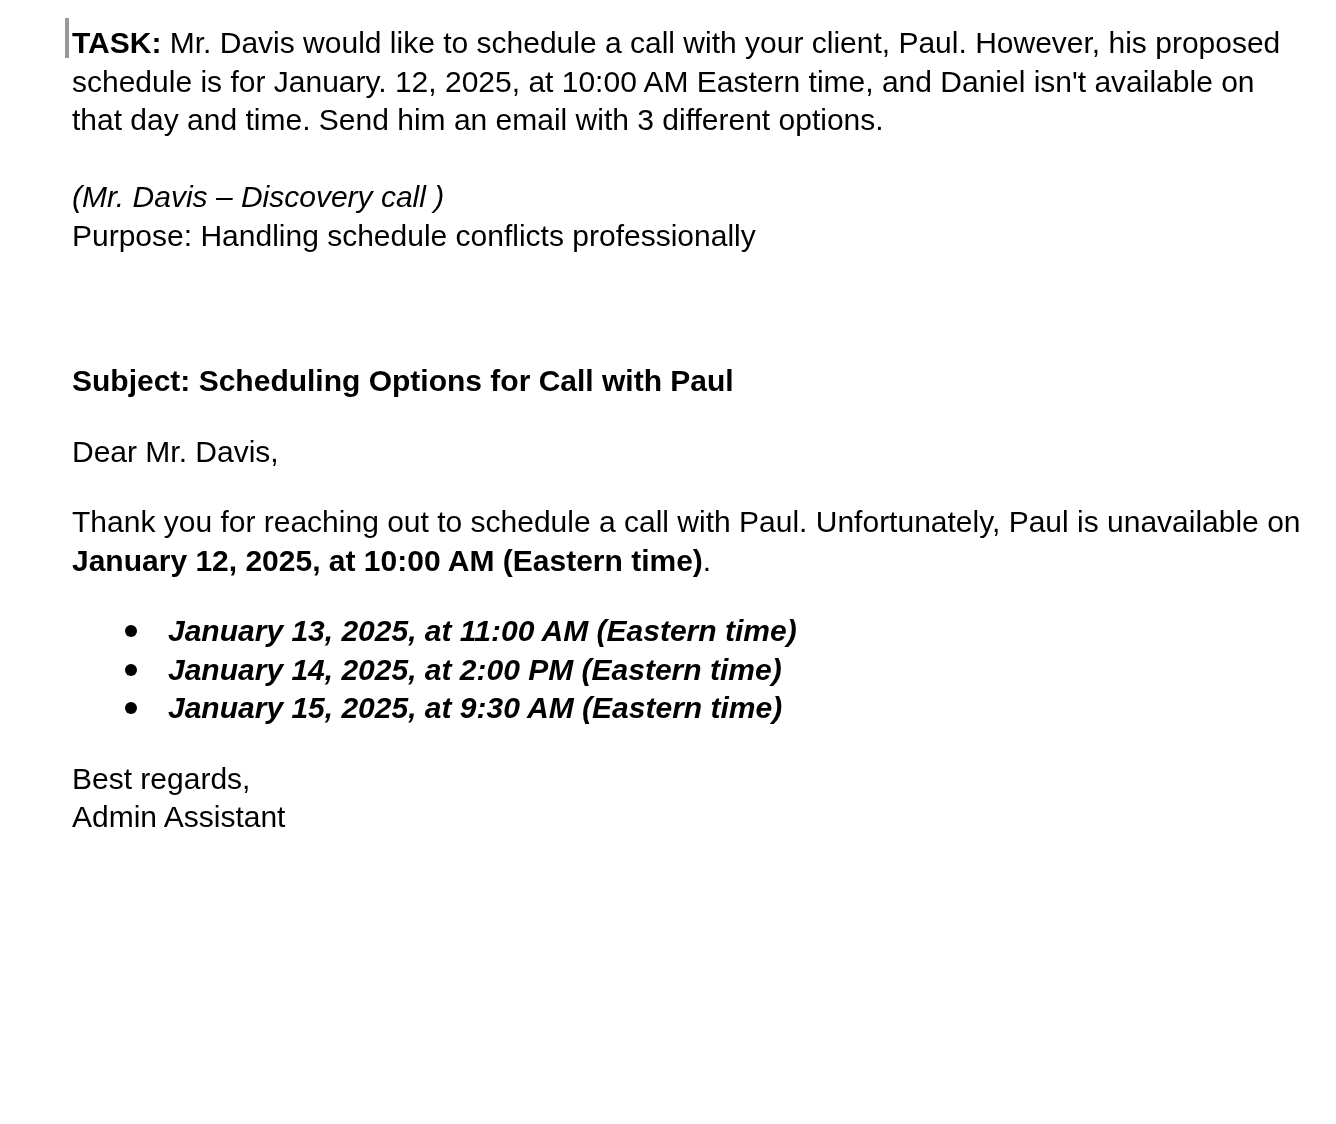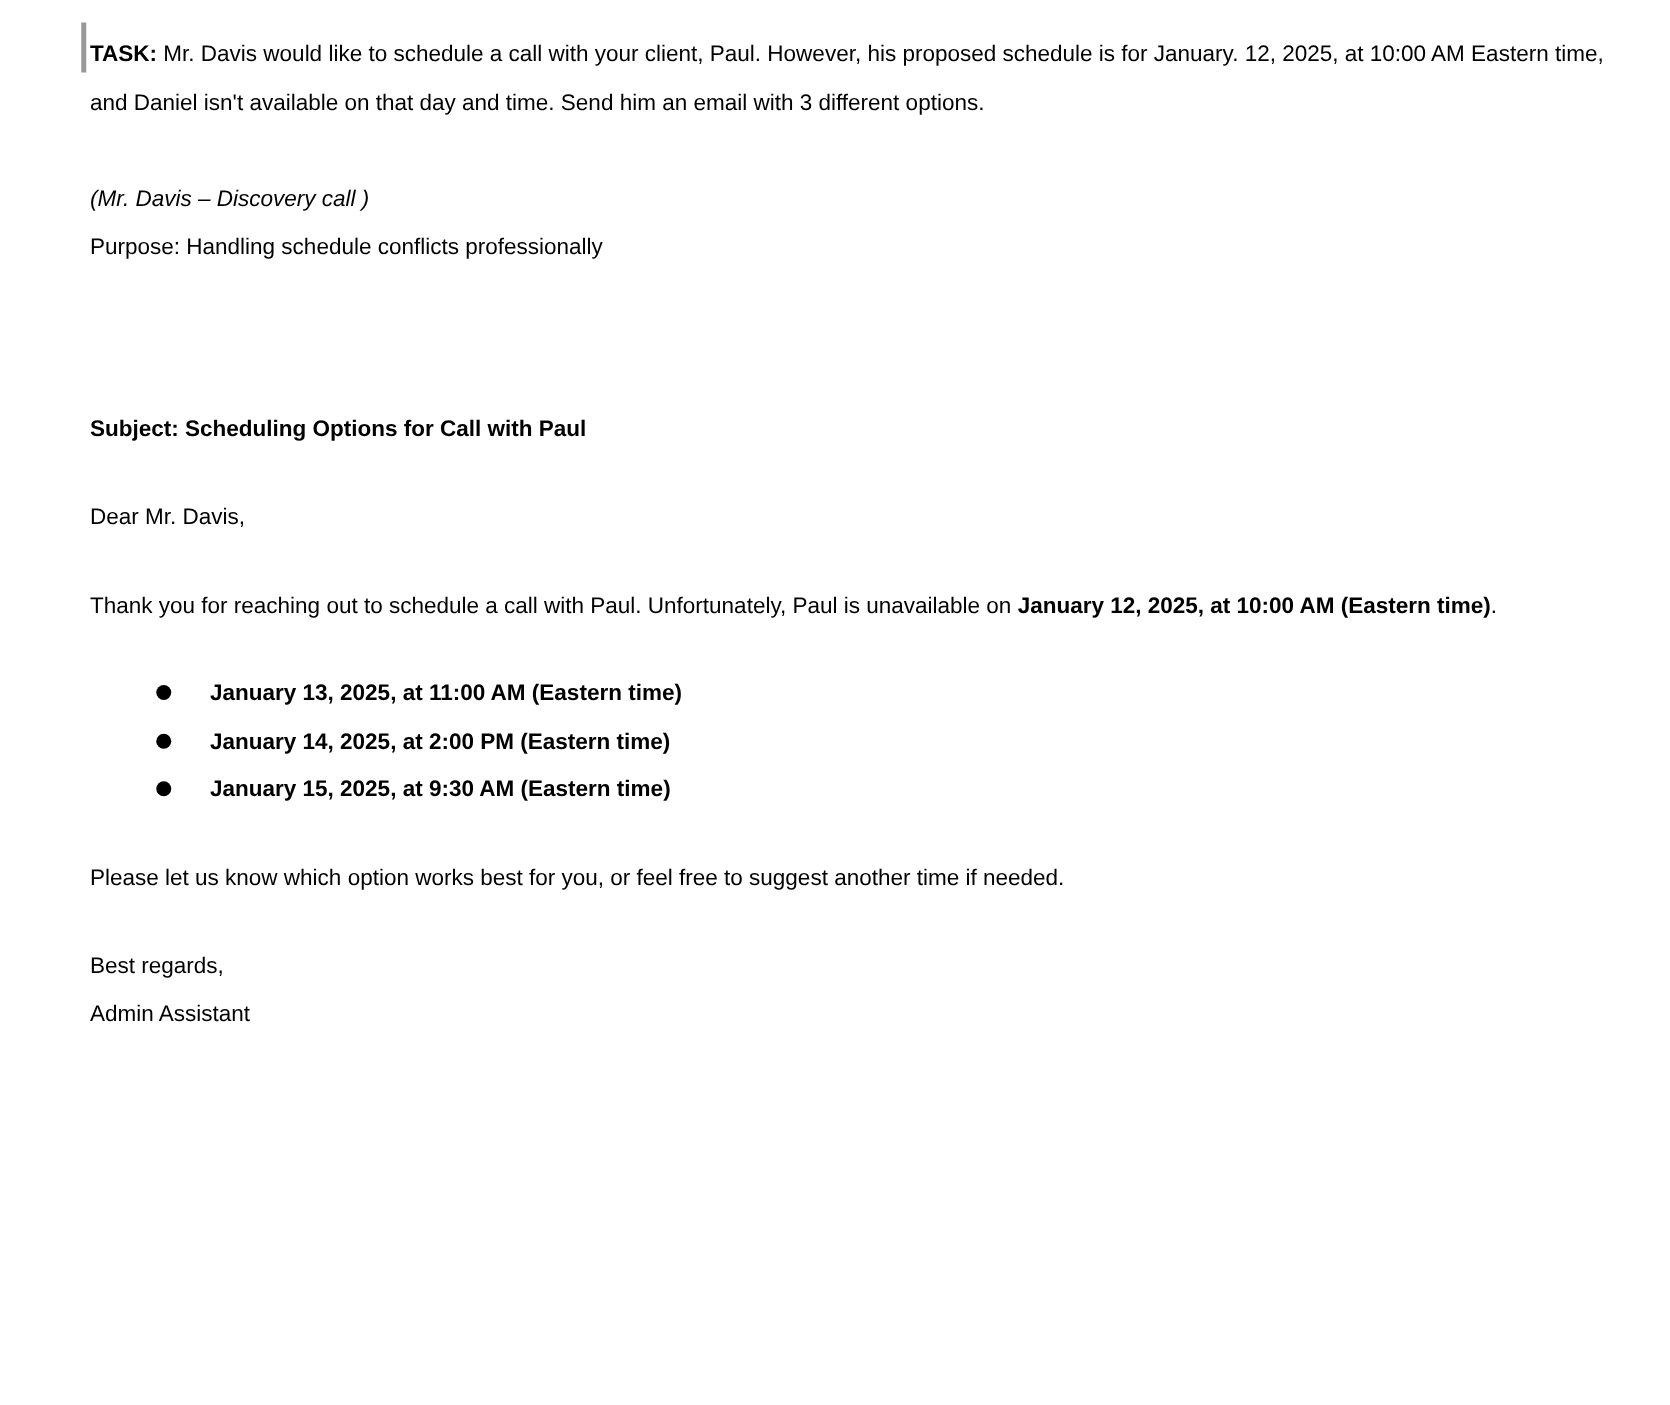--- a/index.html
+++ b/index.html
@@ -9,21 +9,21 @@
     background: #ffffff;
     overflow: hidden;
     font-family: "Liberation Sans", "DejaVu Sans", sans-serif;
   }
   .doc {
     position: absolute;
     left: 72px;
     top: 24px;
     width: 1230px;
     color: #000000;
-    font-size: 18px;
+    font-size: 30px;
     line-height: 38.5px;
   }
   .caret {
     position: absolute;
     left: 65px;
     top: 18px;
     width: 4px;
     height: 40px;
     background: #999999;
   }
@@ -36,20 +36,21 @@
   ul.options {
     list-style: none;
     margin: 0 0 32px 0;
     padding: 0;
   }
   ul.options li {
     position: relative;
     padding-left: 96px;
     font-weight: bold;
     line-height: 38.5px;
+    font-style: italic;
   }
   .bullet {
     position: absolute;
     left: 53px;
     top: 13px;
     width: 12px;
     height: 12px;
     background: #000000;
     border-radius: 50%;
   }
@@ -82,19 +83,18 @@
     <li>
       <span class="bullet"></span>
       <span>January 14, 2025, at 2:00 PM (Eastern time)</span>
     </li>
     <li>
       <span class="bullet"></span>
       <span>January 15, 2025, at 9:30 AM (Eastern time)</span>
     </li>
   </ul>
 
-  <p class="gap-para">Please let us know which option works best for you, or feel free to suggest another time if needed.</p>
 
 
   <p>Best regards,</p>
   <p>Admin Assistant</p>
 
 </div>
 
 </body></html>

